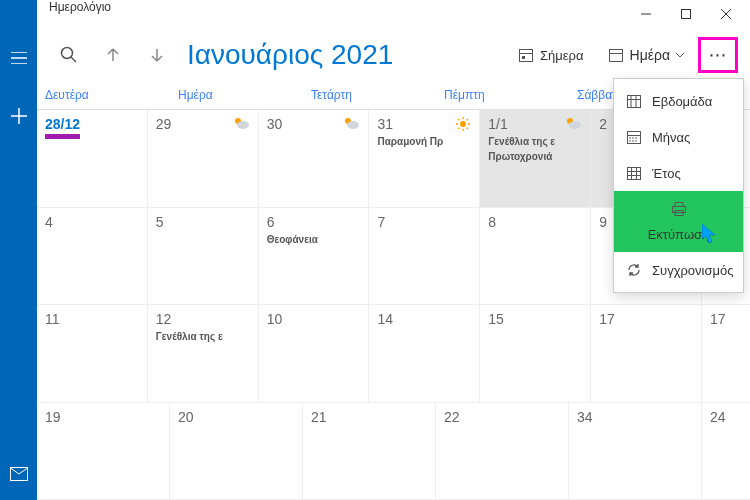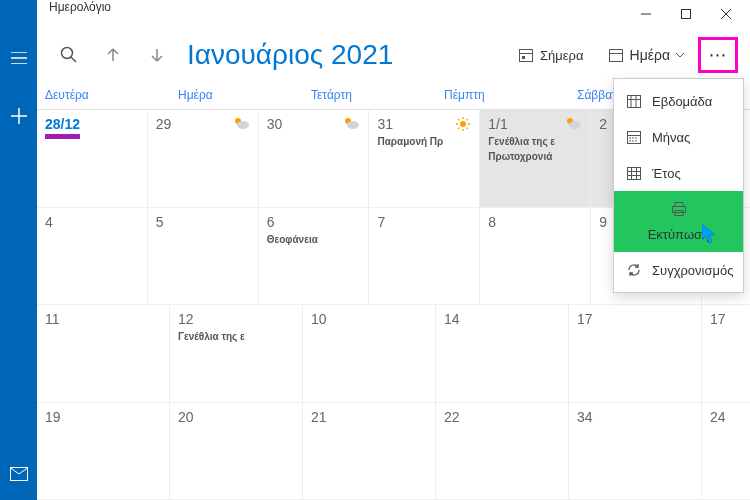--- a/index.html
+++ b/index.html
@@ -170,20 +170,21 @@
           <div class="day"><span class="num">7</span></div>
           <div class="day"><span class="num">8</span></div>
           <div class="day"><span class="num">9</span></div>
           <div class="day" style="flex: 0 0 48px;"><span class="num"></span></div>
         </div>
         <div class="week">
           <div class="day"><span class="num">11</span></div>
           <div class="day"><span class="num">12</span><div class="evt">Γενέθλια της ε</div></div>
           <div class="day"><span class="num">10</span></div>
           <div class="day"><span class="num">14</span></div>
+          <div class="day"><span class="num">15</span></div>
           <div class="day"><span class="num">17</span></div>
           <div class="day" style="flex: 0 0 48px;"><span class="num">17</span></div>
         </div>
         <div class="week">
           <div class="day"><span class="num">19</span></div>
           <div class="day"><span class="num">20</span></div>
           <div class="day"><span class="num">21</span></div>
           <div class="day"><span class="num">22</span></div>
           <div class="day"><span class="num">34</span></div>
           <div class="day" style="flex: 0 0 48px;"><span class="num">24</span></div>

